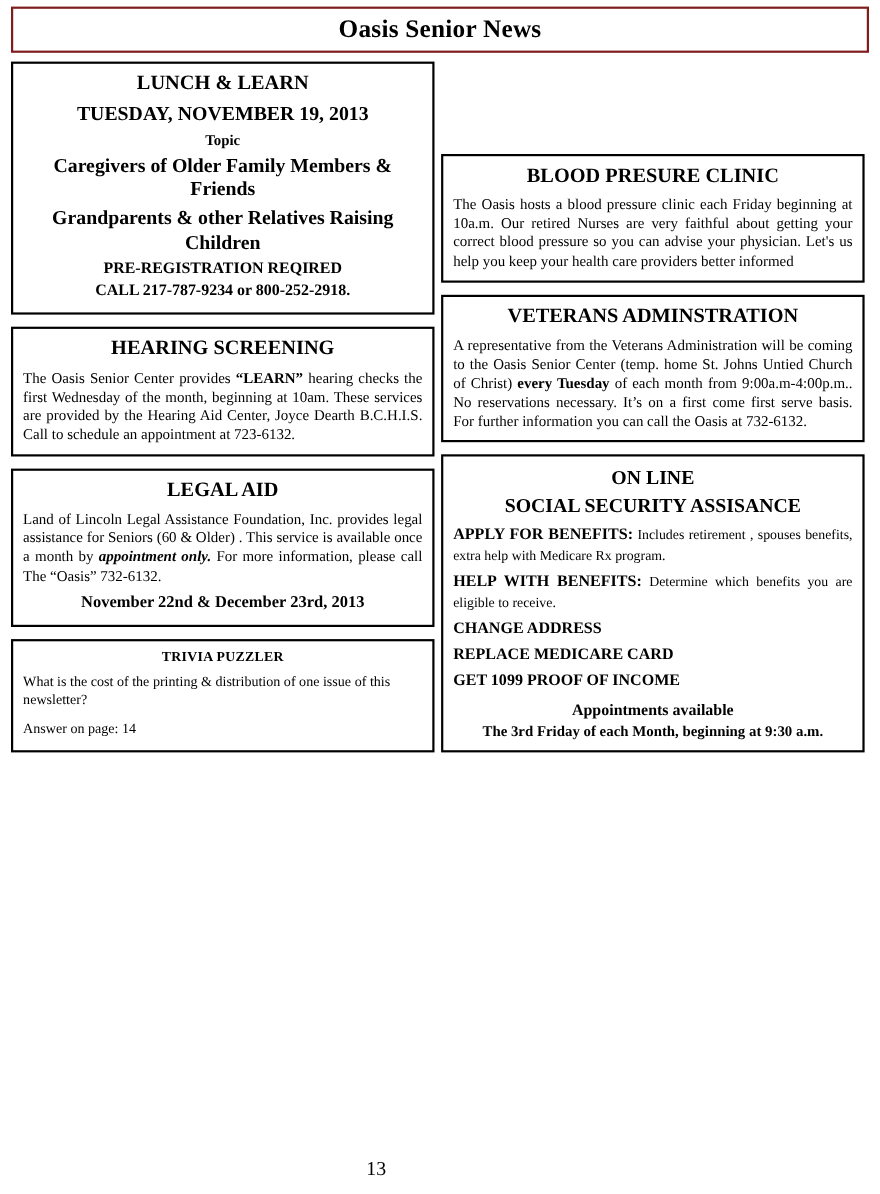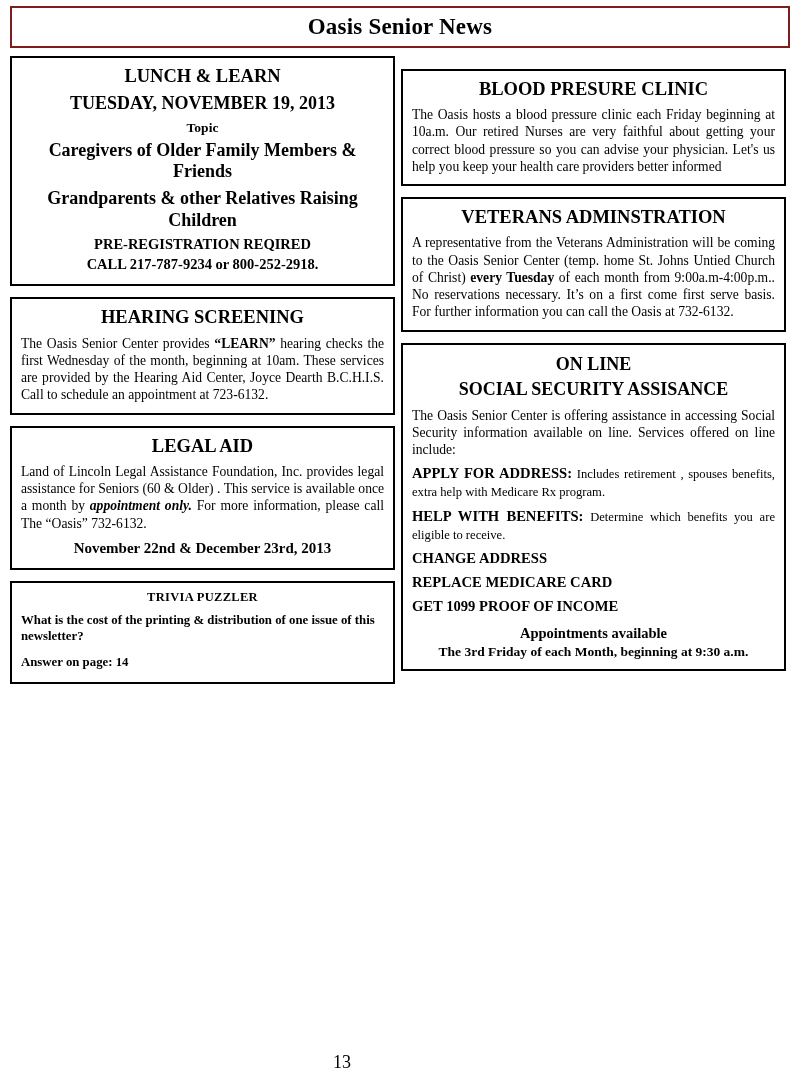--- a/index.html
+++ b/index.html
@@ -31,21 +31,21 @@
   }
   .masthead-title {
     font-size: 23px;
     font-weight: bold;
     font-family: "Liberation Serif", serif;
     letter-spacing: 0.2px;
   }
   .columns {
     display: flex;
     gap: 6px;
-    align-items: center;
+    align-items: flex-end;
     padding: 0 2px;
   }
   .col {
     width: 385px;
   }
   .box {
     border: 2px solid #000;
     box-sizing: border-box;
     padding: 7px 9px 9px 9px;
     margin-bottom: 11px;
@@ -86,21 +86,21 @@
     text-align: center;
     margin: 3px 0 2px 0;
   }
   .trivia h3 {
     font-size: 12.5px;
     letter-spacing: 0.3px;
     margin-bottom: 7px;
   }
   .trivia p {
     font-size: 12.8px;
-    font-weight: bold;
+    font-weight: normal;
     margin: 0 0 9px 0;
     line-height: 1.3;
     text-align: left;
   }
   .trivia p:last-child { margin-bottom: 2px; }
   .svc-item {
     font-size: 13.6px;
     line-height: 1.3;
     margin: 0 0 6px 0;
     text-align: justify;
@@ -208,23 +208,22 @@
       </div>
 
       <div class="box">
         <h2>VETERANS ADMINSTRATION</h2>
         <p class="body"><span>A representative from the Veterans Administration will be  coming  to the  Oasis Senior Center (temp. home St. Johns Untied Church of Christ) </span><b>every  Tuesday</b><span> of each month  from  9:00a.m-4:00p.m..    No  reservations necessary.   It’s on a first come first serve basis.   For further information you can call the Oasis at 732-6132.</span></p>
       </div>
 
       <div class="box">
         <div class="ol-title1">ON LINE</div>
         <div class="ol-title2">SOCIAL SECURITY ASSISANCE</div>
-        <p class="body">The Oasis Senior Center is offering assistance in accessing Social Security information available on line.  Services offered on line include:</p>
-
-        <p class="svc-item"><span class="lead">APPLY FOR ADDRESS</span><span class="lead">:</span><span class="detail">  Includes retirement , spouses benefits, extra help with Medicare Rx program.</span></p>
+
+        <p class="svc-item"><span class="lead">APPLY FOR BENEFITS</span><span class="lead">:</span><span class="detail">  Includes retirement , spouses benefits, extra help with Medicare Rx program.</span></p>
 
         <p class="svc-item"><span class="lead">HELP WITH BENEFITS</span><span class="lead">:</span><span class="detail">  Determine which benefits you are eligible to receive.</span></p>
 
 
         <div class="svc-head">CHANGE ADDRESS</div>
         <div class="svc-head">REPLACE MEDICARE CARD</div>
         <div class="svc-head">GET 1099 PROOF OF INCOME</div>
 
         <div class="appt">Appointments available</div>
         <div class="appt2">The 3rd Friday of each Month, beginning at 9:30 a.m.</div>

